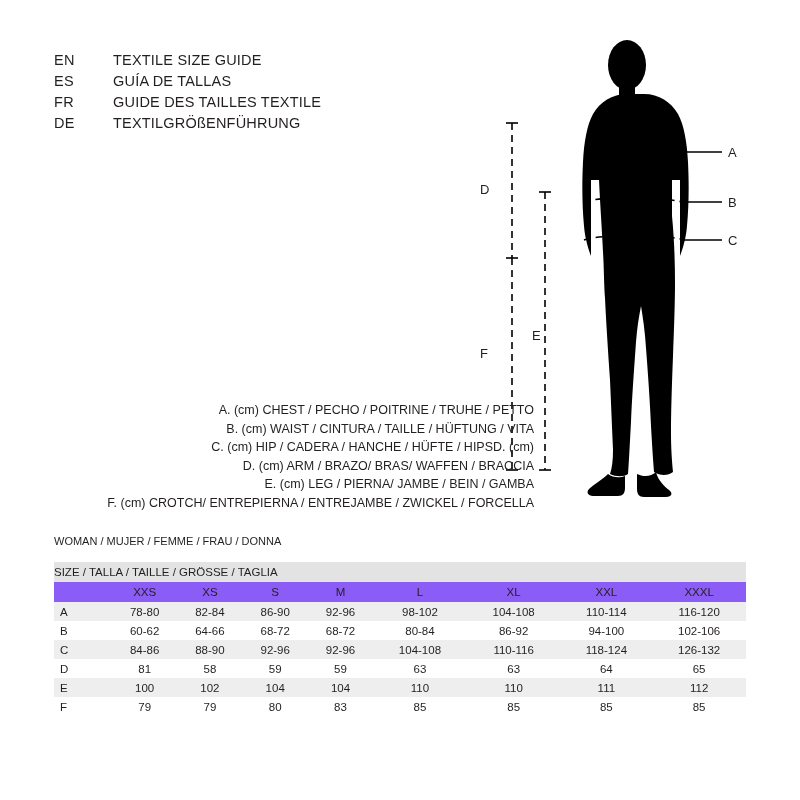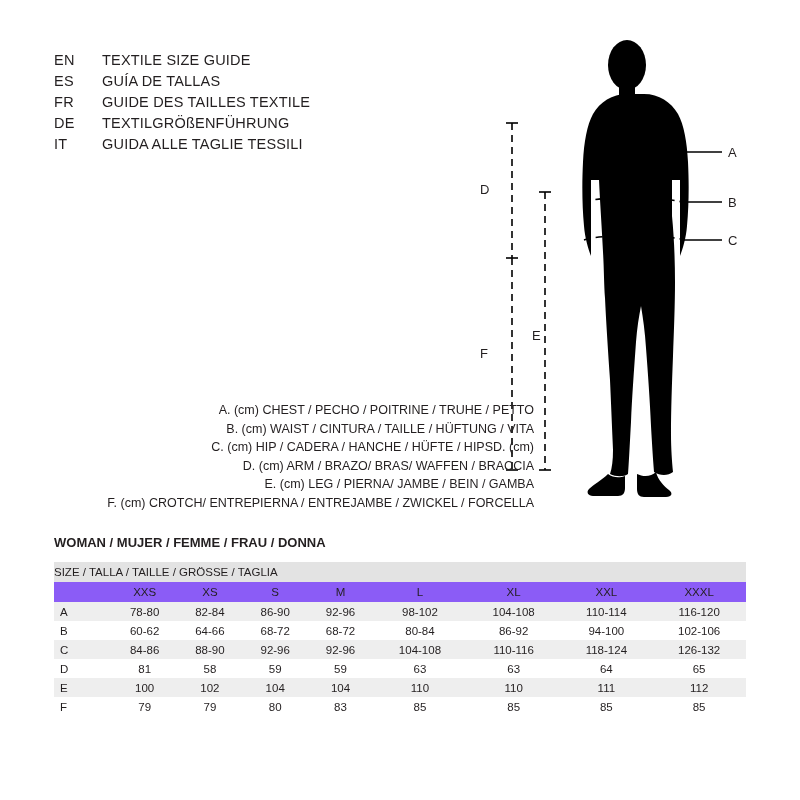--- a/index.html
+++ b/index.html
@@ -20,20 +20,21 @@
   .title-block {
     position: absolute;
     left: 54px;
     top: 52px;
     width: 420px;
   }
   .title-row {
     display: flex;
     align-items: baseline;
     height: 21px;
+    gap: 11px;
   }
   .title-lang {
     width: 48px;
     font-size: 14.5px;
     letter-spacing: 0.3px;
   }
   .title-text {
     font-size: 14.5px;
     letter-spacing: 0.2px;
   }
@@ -48,22 +49,21 @@
   .legend-row {
     font-size: 12.5px;
     line-height: 18.6px;
     white-space: nowrap;
     text-align: right;
   }
   .legend-gender {
     position: absolute;
     left: 54px;
     top: 535px;
-    font-size: 13px;
-    font-weight: bold;
+    font-size: 11px;
   }
 
   
   .figure-area {
     position: absolute;
     left: 460px;
     top: 30px;
     width: 320px;
     height: 470px;
   }
@@ -120,24 +120,20 @@
     <span class="title-lang">ES</span>
     <span class="title-text">GUÍA DE TALLAS</span>
   </div>
   <div class="title-row">
     <span class="title-lang">FR</span>
     <span class="title-text">GUIDE DES TAILLES TEXTILE</span>
   </div>
   <div class="title-row">
     <span class="title-lang">DE</span>
     <span class="title-text">TEXTILGRÖßENFÜHRUNG</span>
-  </div>
-  <div class="title-row">
-    <span class="title-lang">IT</span>
-    <span class="title-text">GUIDA ALLE TAGLIE TESSILI</span>
   </div>
 </div>
 
 <div class="figure-area">
   <svg width="320" height="470" viewBox="0 0 320 470" xmlns="http://www.w3.org/2000/svg">
 
     <g fill="#000000">
 
       <ellipse cx="167" cy="35" rx="19" ry="25"></ellipse>
 

